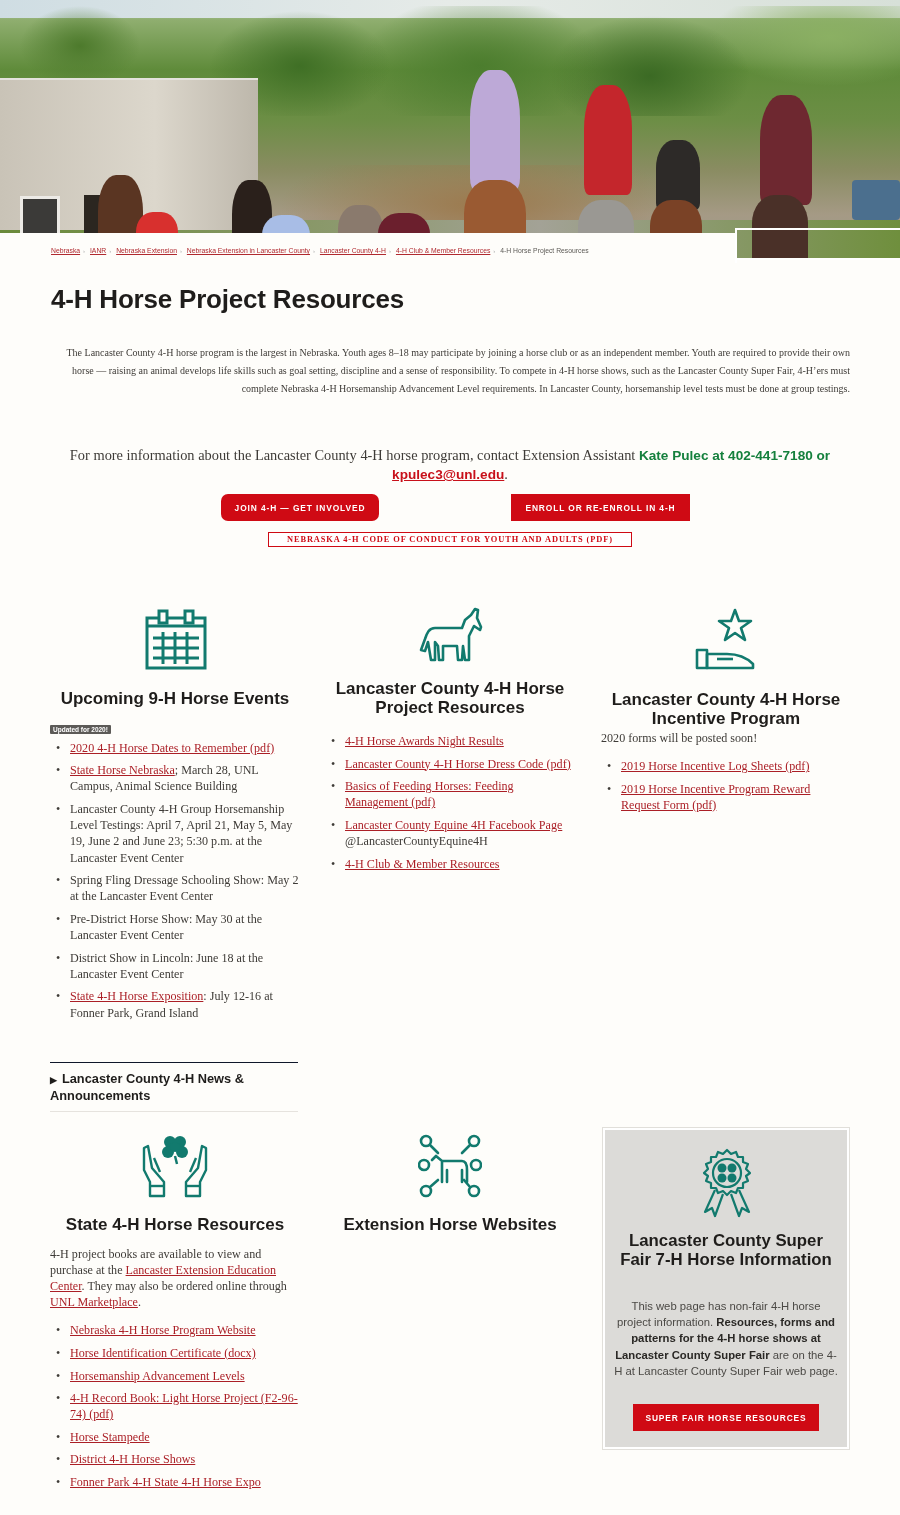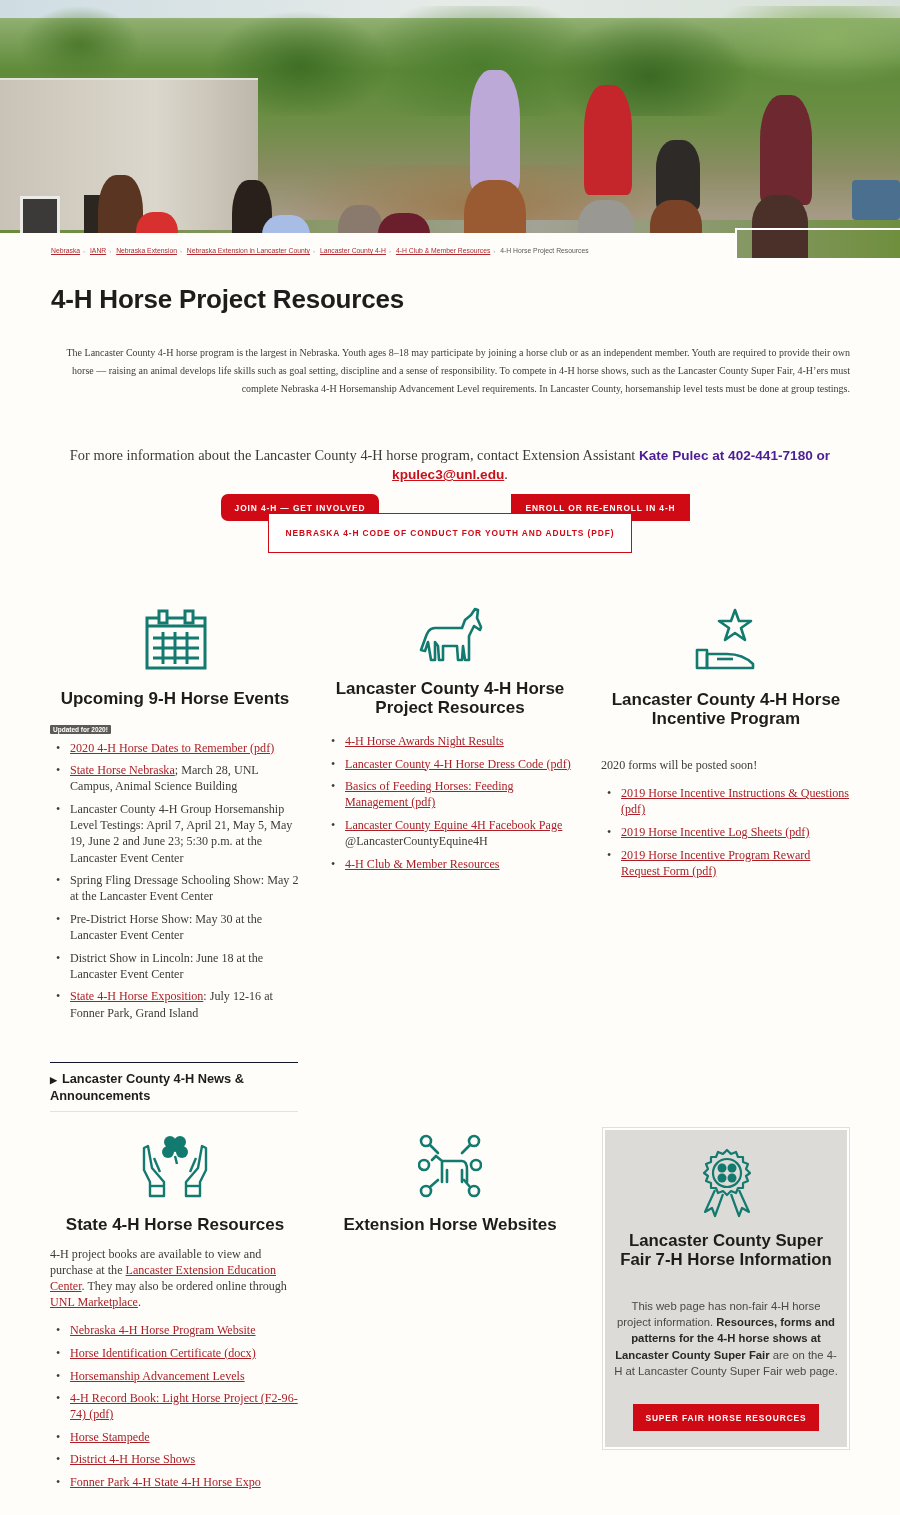--- a/index.html
+++ b/index.html
@@ -30,21 +30,21 @@
   .crumb-bar { position:absolute; left:0; top:233px; width:737px; height:30px; background:#fefdfa; border-right:2px solid #fff; }
   .breadcrumb { position:absolute; left:51px; top:247px; font-family:"Liberation Sans", sans-serif; font-size:6.8px; color:#5b5955; white-space:nowrap; }
   .breadcrumb a { color:#b0292f; text-decoration:underline; }
   .breadcrumb .sep { color:#aaa; margin: 0 3px; font-size:6px; }
 
   
   .page-title { position:absolute; left:51px; top:284px; font-family:"Liberation Sans", sans-serif; font-weight:bold; font-size:26px; color:#1f1d1b; letter-spacing:-0.2px; }
 
   .intro { position:absolute; left:50px; top:344px; width:800px; text-align:right; font-size:10px; line-height:18.2px; color:#3e3b37; }
   .contact { position:absolute; left:50px; top:446px; width:800px; text-align:center; font-size:14.4px; line-height:18.2px; color:#3e3b37; }
-  .contact b { font-family:"Liberation Sans", sans-serif; font-weight:bold; color:#4c1d95; font-size:13.6px; }
+  .contact b { font-family:"Liberation Sans", sans-serif; font-weight:bold; color:#15803d; font-size:13.6px; }
   .contact a { font-family:"Liberation Sans", sans-serif; font-weight:bold; color:#c8101a; text-decoration:underline; font-size:13.6px; }
 
   .btn { position:absolute; font-family:"Liberation Sans", sans-serif; font-weight:bold; font-size:8.4px; letter-spacing:0.9px; text-align:center; display:flex; align-items:center; justify-content:center; text-transform:uppercase; }
   .btn-solid { background:#cf0a14; color:#fff; }
   .btn-outline { background:#fff; color:#cf0a14; border:1.5px solid #cf0a14; }
 
   
   .col { position:absolute; width:250px; }
   .col .icon { display:block; margin: 0 auto; }
   .col h2 { font-family:"Liberation Sans", sans-serif; font-weight:bold; font-size:17px; line-height:18.5px; color:#1f1d1b; text-align:center; }
@@ -108,21 +108,21 @@
 
 <h1 class="page-title">4-H Horse Project Resources</h1>
 
 <p class="intro">The Lancaster County 4-H horse program is the largest in Nebraska. Youth ages 8–18 may participate by joining a horse club or as an independent member. Youth are required to provide their own horse — raising an animal develops life skills such as goal setting, discipline and a sense of responsibility. To compete in 4-H horse shows, such as the Lancaster County Super Fair, 4-H’ers must complete Nebraska 4-H Horsemanship Advancement Level requirements. In Lancaster County, horsemanship level tests must be done at group testings.</p>
 <p class="contact">
   <span>For more information about the Lancaster County 4-H horse program, contact Extension Assistant </span><b>Kate Pulec at 402-441-7180 or </b><a>kpulec3@unl.edu</a><span>.</span>
 </p>
 
 <a class="btn btn-solid" style="left:221px;top:494px;width:158px;height:27px;border-radius:7px;">JOIN 4-H — GET INVOLVED</a>
 <a class="btn btn-solid" style="left:511px;top:494px;width:179px;height:27px;">ENROLL OR RE-ENROLL IN 4-H</a>
-<a class="btn btn-outline" style="left:268px;top:513px;width:364px;height:40px;">NEBRASKA 4-H CODE OF CONDUCT FOR YOUTH AND ADULTS (PDF)</a>
+<a class="btn btn-outline" style="left:268px;top:532px;width:364px;height:15px;font-family:Liberation Serif, serif;">NEBRASKA 4-H CODE OF CONDUCT FOR YOUTH AND ADULTS (PDF)</a>
 
 <div class="col" style="left:50px;top:608px;width:250px;">
   <svg class="icon" width="64" height="64" viewBox="0 0 64 64" fill="none" stroke="#127a6e" stroke-width="3">
     <rect x="4" y="10" width="58" height="50"></rect>
     <line x1="4" y1="18" x2="62" y2="18"></line>
     <rect x="16" y="3" width="8" height="12" fill="#fefdfa"></rect>
     <rect x="42" y="3" width="8" height="12" fill="#fefdfa"></rect>
     <line x1="10" y1="30" x2="56" y2="30"></line>
     <line x1="10" y1="40" x2="56" y2="40"></line>
     <line x1="10" y1="50" x2="56" y2="50"></line>
@@ -162,23 +162,22 @@
 </div>
 
 <div class="col" style="left:601px;top:608px;width:250px;">
   <svg class="icon" width="62" height="64" viewBox="0 0 62 64" fill="none" stroke="#127a6e" stroke-width="2.6" stroke-linejoin="round">
     <polygon points="40,2 44,13 56,13 46,20 50,32 40,25 30,32 34,20 24,13 36,13"></polygon>
     <rect x="2" y="42" width="10" height="18"></rect>
     <path d="M12 46 L32 46 C42 46 52 50 58 56 L58 60 L12 60 Z"></path>
     <path d="M22 51 L38 51"></path>
   </svg>
   <h2 style="margin-top:19px;">Lancaster County 4-H Horse Incentive Program</h2>
-  <p style="margin-top:29px;">2020 forms will be posted soon!</p>
+  <p style="margin-top:2px;">2020 forms will be posted soon!</p>
   <ul style="margin-top:12px;">
-    <li><a>2019 Horse Incentive Instructions &amp; Questions (pdf)</a></li>
     <li><a>2019 Horse Incentive Log Sheets (pdf)</a></li>
     <li><a>2019 Horse Incentive Program Reward Request Form (pdf)</a></li>
   </ul>
 </div>
 
 <div class="col" style="left:50px;top:1134px;width:250px;">
   <svg class="icon" width="66" height="64" viewBox="0 0 66 64" fill="none" stroke="#127a6e" stroke-width="2.4" stroke-linejoin="round">
     <g fill="#127a6e" stroke="none">
       <circle cx="28" cy="8" r="6"></circle>
         <circle cx="38" cy="8" r="6"></circle>

